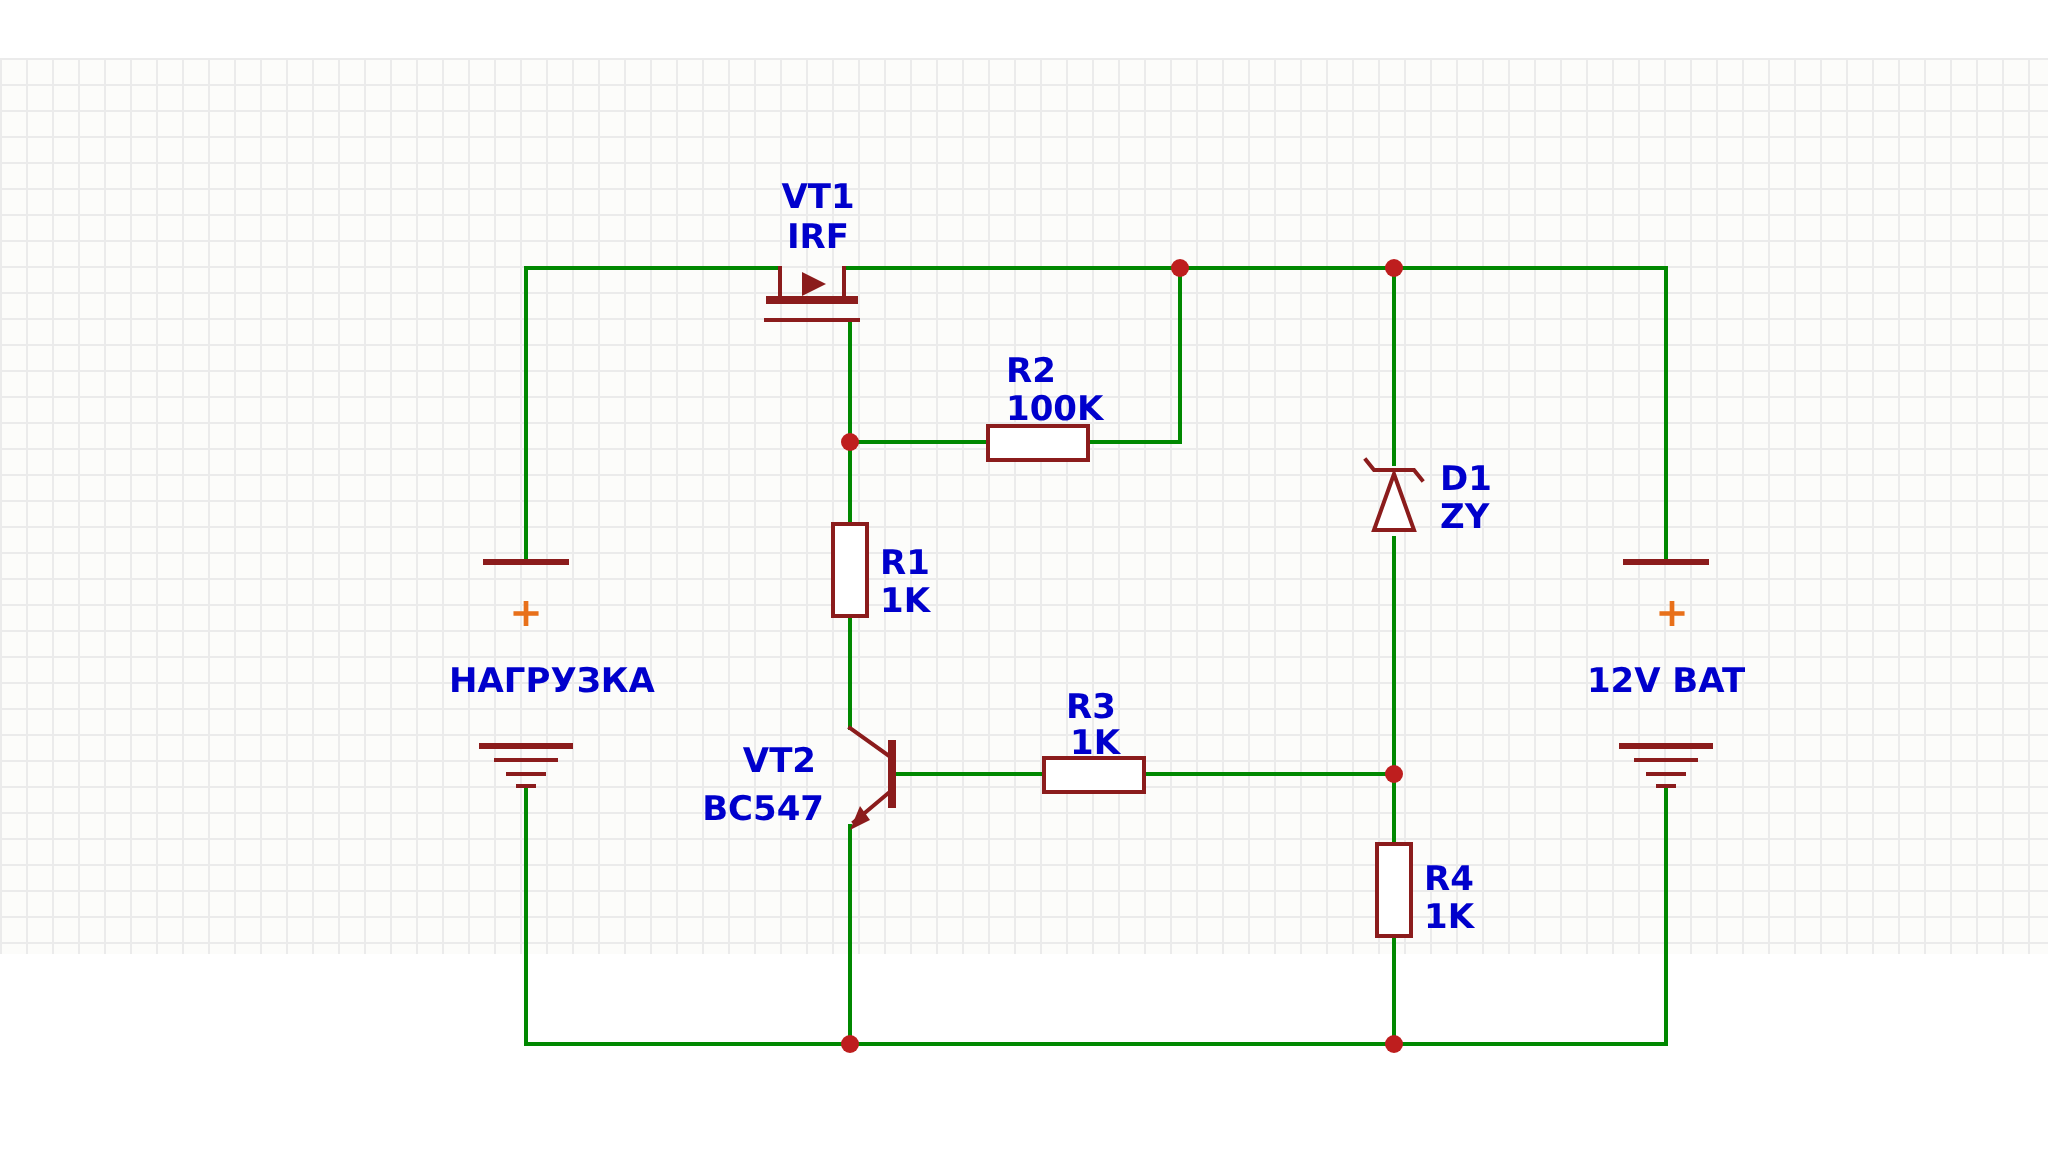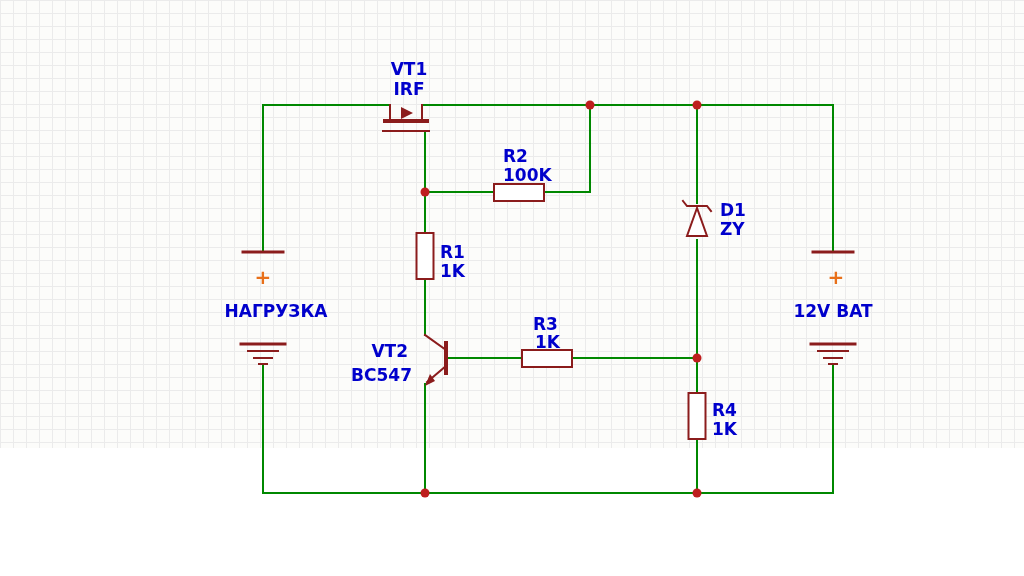--- a/index.html
+++ b/index.html
@@ -8,20 +8,21 @@
   }
   html,body{margin:0;padding:0;}
   body{width:1024px;height:576px;overflow:hidden;font-family:"DejaVu Sans","Liberation Sans",sans-serif;}
   .canvas{
     position:relative;width:1024px;height:448px;
     background-color:var(--bg);
     background-image:
       linear-gradient(var(--grid) 1px, transparent 1px),
       linear-gradient(90deg, var(--grid) 1px, transparent 1px);
     background-size:13px 13px;
+    margin-top:29px;
   }
   svg{position:absolute;left:0;top:0;}
   .wire{stroke:var(--wire);stroke-width:2;fill:none;stroke-linecap:square;}
   .comp{stroke:var(--comp);stroke-width:2;fill:none;stroke-linecap:square;}
   .comp-thick{stroke:var(--comp);stroke-width:4;fill:none;stroke-linecap:butt;}
   .comp-fill{fill:var(--comp);stroke:none;}
   .comp-body{stroke:var(--comp);stroke-width:2;fill:#ffffff;}
   .junction{fill:var(--junction);stroke:none;}
   .lbl{fill:var(--label);font-size:17px;font-weight:bold;}
   .plus{fill:var(--plus);font-size:20px;font-weight:bold;}

